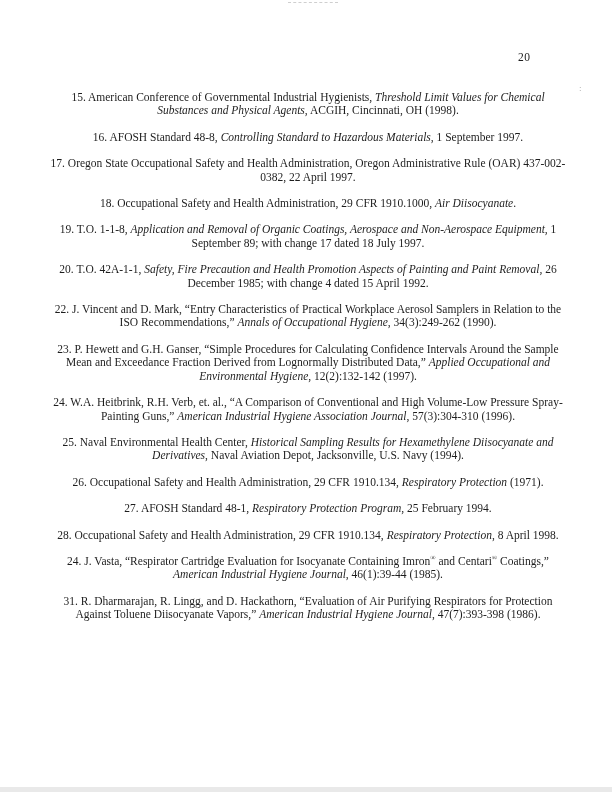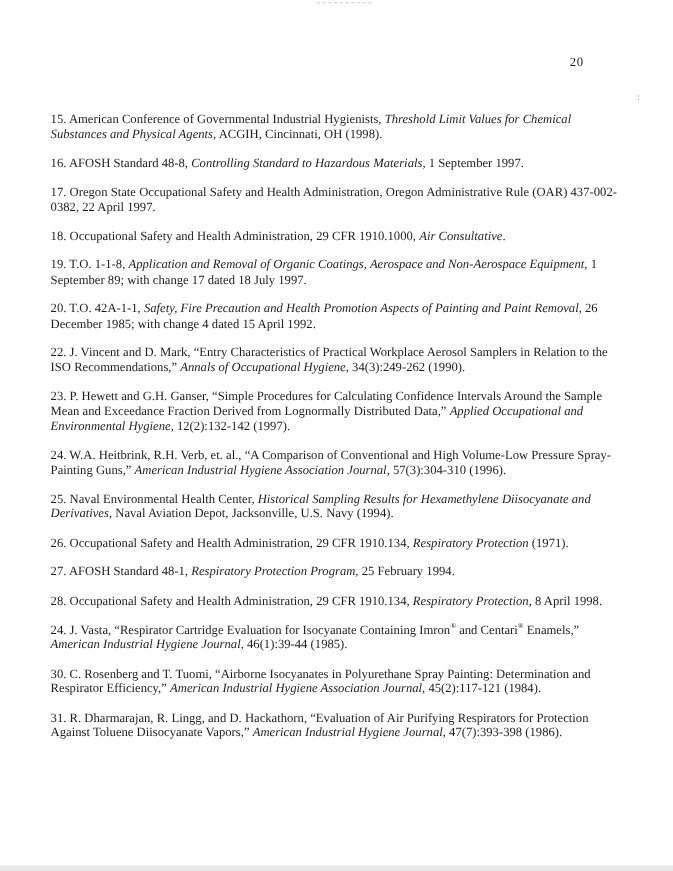--- a/index.html
+++ b/index.html
@@ -36,46 +36,45 @@
     font-size: 9px;
     color: #9a9a9a;
   }
   .reference-list {
     position: absolute;
     top: 91px;
     left: 46px;
     width: 524px;
   }
   .ref {
-    margin: 12px 0 13px 0;
+    margin: 0 0 13px 0;
     font-size: 11.5px;
     line-height: 13.4px;
-    text-align: left;
+    text-align: center;
   }
   .it { font-style: italic; }
   .sup { vertical-align: super; font-size: 7px; line-height: 0; }
 </style>
 </head>
 <body>
 
 <div class="page">
   <div class="scan-artifact-top"></div>
   <div class="page-number">20</div>
   <div class="margin-artifact">:</div>
   <div class="reference-list">
       <p class="ref"><span>15. American Conference of Governmental Industrial Hygienists, </span><span class="it">Threshold Limit Values for Chemical Substances and Physical Agents</span><span>, ACGIH, Cincinnati, OH (1998).</span></p>
       <p class="ref"><span>16. AFOSH Standard 48-8, </span><span class="it">Controlling Standard to Hazardous Materials</span><span>, 1 September 1997.</span></p>
       <p class="ref"><span>17. Oregon State Occupational Safety and Health Administration, Oregon Administrative Rule (OAR) 437-002-0382, 22 April 1997.</span></p>
-      <p class="ref"><span>18. Occupational Safety and Health Administration, 29 CFR 1910.1000, </span><span class="it">Air Consultative</span><span>.</span></p>
+      <p class="ref"><span>18. Occupational Safety and Health Administration, 29 CFR 1910.1000, </span><span class="it">Air Diisocyanate</span><span>.</span></p>
       <p class="ref"><span>19. T.O. 1-1-8, </span><span class="it">Application and Removal of Organic Coatings, Aerospace and Non-Aerospace Equipment,</span><span> 1 September 89; with change 17 dated 18 July 1997.</span></p>
       <p class="ref"><span>20. T.O. 42A-1-1, </span><span class="it">Safety, Fire Precaution and Health Promotion Aspects of Painting and Paint Removal,</span><span> 26 December 1985; with change 4 dated 15 April 1992.</span></p>
       <p class="ref"><span>22. J. Vincent and D. Mark, “Entry Characteristics of Practical Workplace Aerosol Samplers in Relation to the ISO Recommendations,” </span><span class="it">Annals of Occupational Hygiene</span><span>, 34(3):249-262 (1990).</span></p>
       <p class="ref"><span>23. P. Hewett and G.H. Ganser, “Simple Procedures for Calculating Confidence Intervals Around the Sample Mean and Exceedance Fraction Derived from Lognormally Distributed Data,” </span><span class="it">Applied Occupational and Environmental Hygiene</span><span>, 12(2):132-142 (1997).</span></p>
       <p class="ref"><span>24. W.A. Heitbrink, R.H. Verb, et. al., “A Comparison of Conventional and High Volume-Low Pressure Spray-Painting Guns,” </span><span class="it">American Industrial Hygiene Association Journal</span><span>, 57(3):304-310 (1996).</span></p>
       <p class="ref"><span>25. Naval Environmental Health Center, </span><span class="it">Historical Sampling Results for Hexamethylene Diisocyanate and Derivatives</span><span>, Naval Aviation Depot, Jacksonville, U.S. Navy (1994).</span></p>
       <p class="ref"><span>26. Occupational Safety and Health Administration, 29 CFR 1910.134, </span><span class="it">Respiratory Protection</span><span> (1971).</span></p>
       <p class="ref"><span>27. AFOSH Standard 48-1, </span><span class="it">Respiratory Protection Program</span><span>, 25 February 1994.</span></p>
       <p class="ref"><span>28. Occupational Safety and Health Administration, 29 CFR 1910.134, </span><span class="it">Respiratory Protection</span><span>, 8 April 1998.</span></p>
-      <p class="ref"><span>24. J. Vasta, “Respirator Cartridge Evaluation for Isocyanate Containing Imron</span><span class="sup">®</span><span> and Centari</span><span class="sup">®</span><span> Enamels,” </span><span class="it">American Industrial Hygiene Journal</span><span>, 46(1):39-44 (1985).</span></p>
-      <p class="ref"><span>30. C. Rosenberg and T. Tuomi, “Airborne Isocyanates in Polyurethane Spray Painting: Determination and Respirator Efficiency,” </span><span class="it">American Industrial Hygiene Association Journal</span><span>, 45(2):117-121 (1984).</span></p>
+      <p class="ref"><span>24. J. Vasta, “Respirator Cartridge Evaluation for Isocyanate Containing Imron</span><span class="sup">®</span><span> and Centari</span><span class="sup">®</span><span> Coatings,” </span><span class="it">American Industrial Hygiene Journal</span><span>, 46(1):39-44 (1985).</span></p>
       <p class="ref"><span>31. R. Dharmarajan, R. Lingg, and D. Hackathorn, “Evaluation of Air Purifying Respirators for Protection Against Toluene Diisocyanate Vapors,” </span><span class="it">American Industrial Hygiene Journal</span><span>, 47(7):393-398 (1986).</span></p>
     </div>
 </div>
 
 </body></html>

